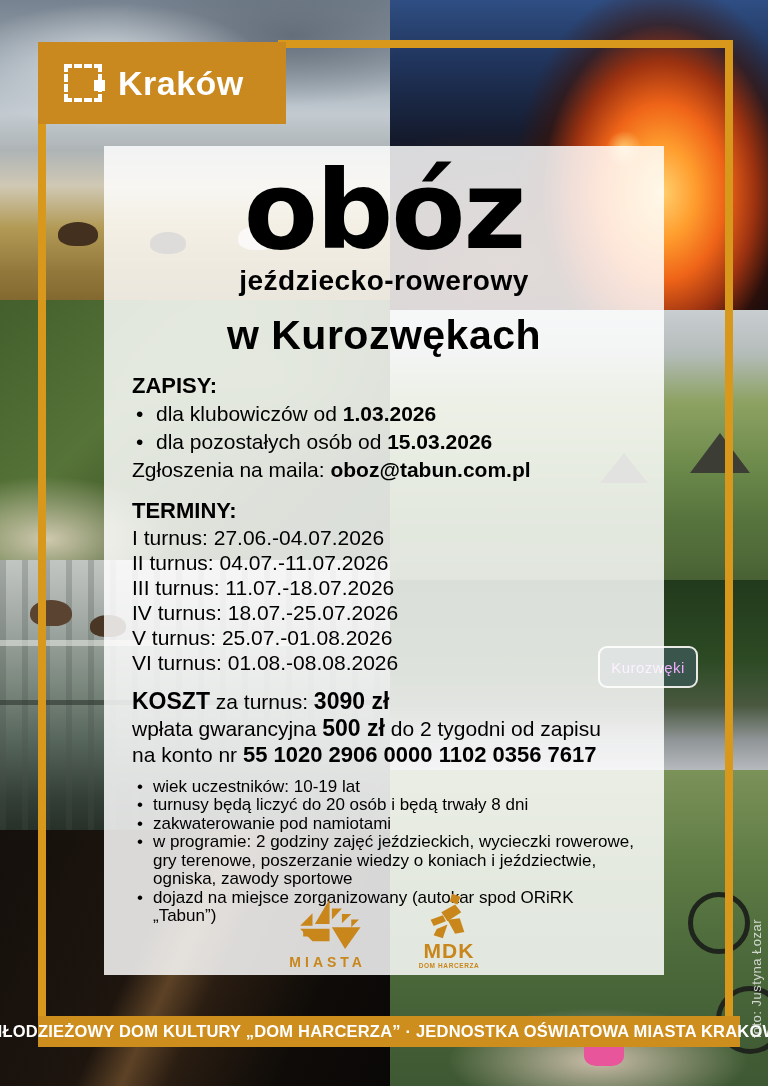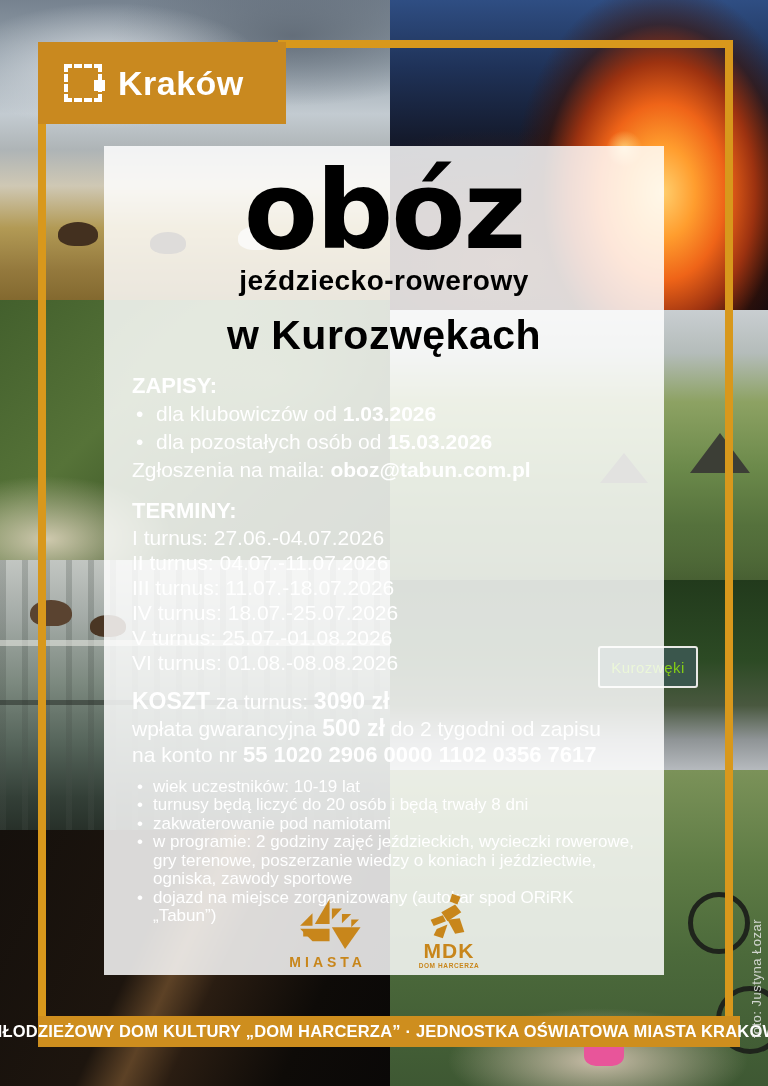--- a/index.html
+++ b/index.html
@@ -52,41 +52,41 @@
     background:linear-gradient(115deg,#15100c 0%,#1d150e 38%,#5d4226 47%,#2a1d12 56%,#0e0b08 78%,#0a0807 100%);}
   .t-bikes{left:390px;top:770px;width:378px;height:316px;
     background:
       radial-gradient(ellipse 200px 70px at 55% 92%,#c9bda8 0%,rgba(201,189,168,0) 75%),
       linear-gradient(180deg,#7b9259 0%,#5f7c45 30%,#4c6a3b 58%,#3e5833 100%);}
   .wheel{border-radius:50%;border:5px solid #1f241c;background:rgba(0,0,0,0);}
   .w1{left:688px;top:892px;width:52px;height:52px;}
   .w2{left:716px;top:986px;width:58px;height:58px;}
   .pink{left:584px;top:1032px;width:40px;height:34px;background:#e8559a;border-radius:40% 40% 30% 30%;}
   .road-sign{left:598px;top:646px;width:96px;height:38px;background:#3a564c;
-    border:2px solid #e9e9e6;border-radius:3px;display:flex;align-items:center;justify-content:center;
-    color:#84cc16;font-size:15px;letter-spacing:.5px;}
+    border:2px solid #e9e9e6;border-radius:9px;display:flex;align-items:center;justify-content:center;
+    color:#f0abfc;font-size:15px;letter-spacing:.5px;}
   
   .frame{position:absolute;background:#d8981c;}
   .f-top{left:278px;top:40px;width:455px;height:8px;}
   .f-left{left:38px;top:100px;width:8px;height:916px;}
   .f-right{left:725px;top:40px;width:8px;height:976px;}
   
   .krakow{position:absolute;left:38px;top:42px;width:248px;height:82px;background:#c9891f;
     display:flex;align-items:center;padding-left:26px;box-sizing:border-box;}
   .kr-icon{position:relative;width:38px;height:38px;border:4px dashed #fff;box-sizing:border-box;}
   .kr-icon .sq{position:absolute;right:-7px;top:12px;width:11px;height:11px;background:#fff;}
   .kr-label{color:#fff;font-size:34px;font-weight:700;margin-left:16px;letter-spacing:.5px;}
   
   .panel{position:absolute;left:104px;top:146px;width:560px;height:829px;
     background:rgba(255,255,255,.84);box-sizing:border-box;padding-top:14px;overflow:hidden;}
   .titleblock{text-align:center;color:#000000;}
   .t-main{font-family:"DejaVu Sans",sans-serif;font-weight:700;font-size:108px;line-height:.94;letter-spacing:-2px;}
   .t-sub{font-weight:700;font-size:28px;margin-top:3px;letter-spacing:.5px;}
   .t-loc{font-weight:700;font-size:41px;margin-top:15px;letter-spacing:.5px;}
-  .content{padding:0 28px;color:#ffffff;margin-top:8px;}
+  .content{padding:0 28px;color:#000000;margin-top:8px;}
   .hd{font-size:22px;font-weight:700;line-height:28px;}
   .ln{font-size:21px;line-height:28px;}
   .ln-t{font-size:21px;line-height:25px;}
   .b{font-weight:700;}
   .big{font-weight:700;font-size:23px;}
   .bullet{position:relative;padding-left:24px;}
   .bullet::before{content:"•";position:absolute;left:4px;}
   .sec{margin-top:13px;}
   .koszt .ln{line-height:26px;}
   .details{margin-top:10px;}

